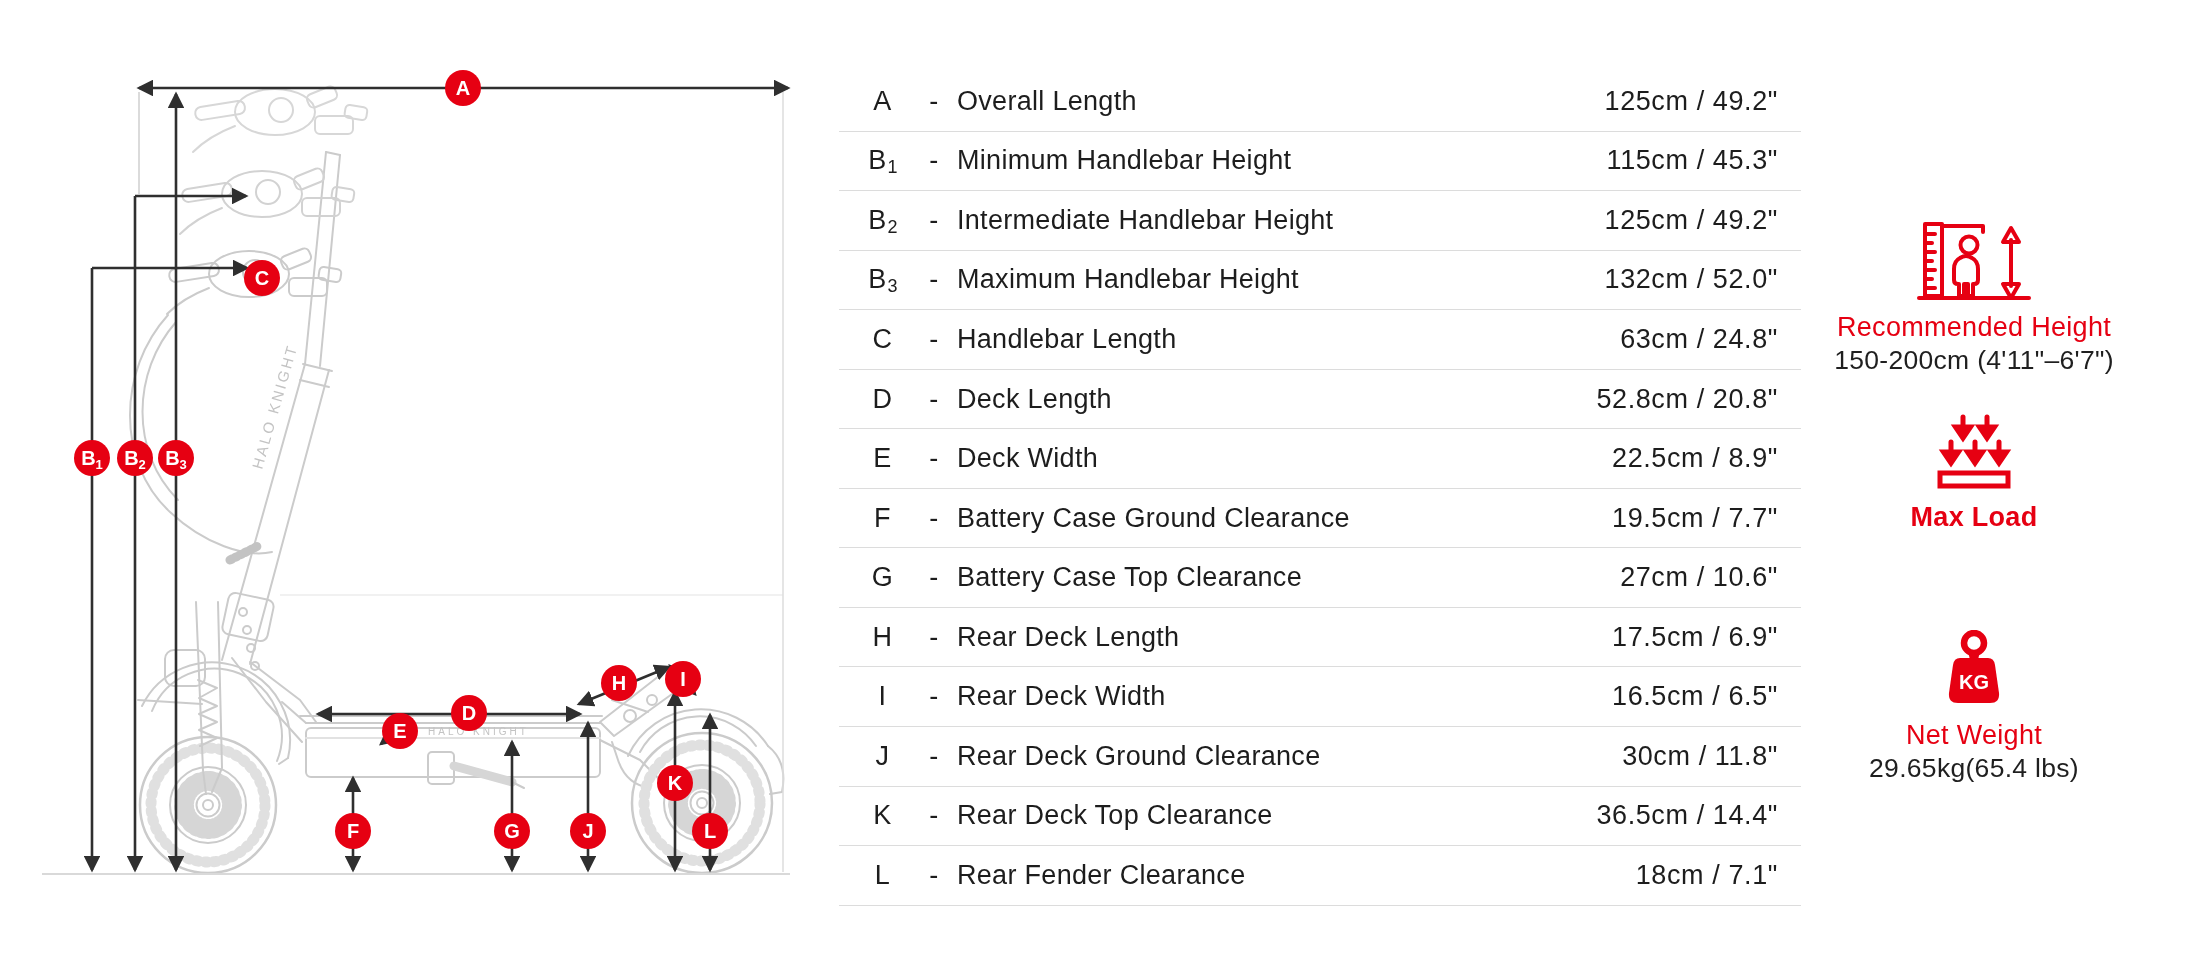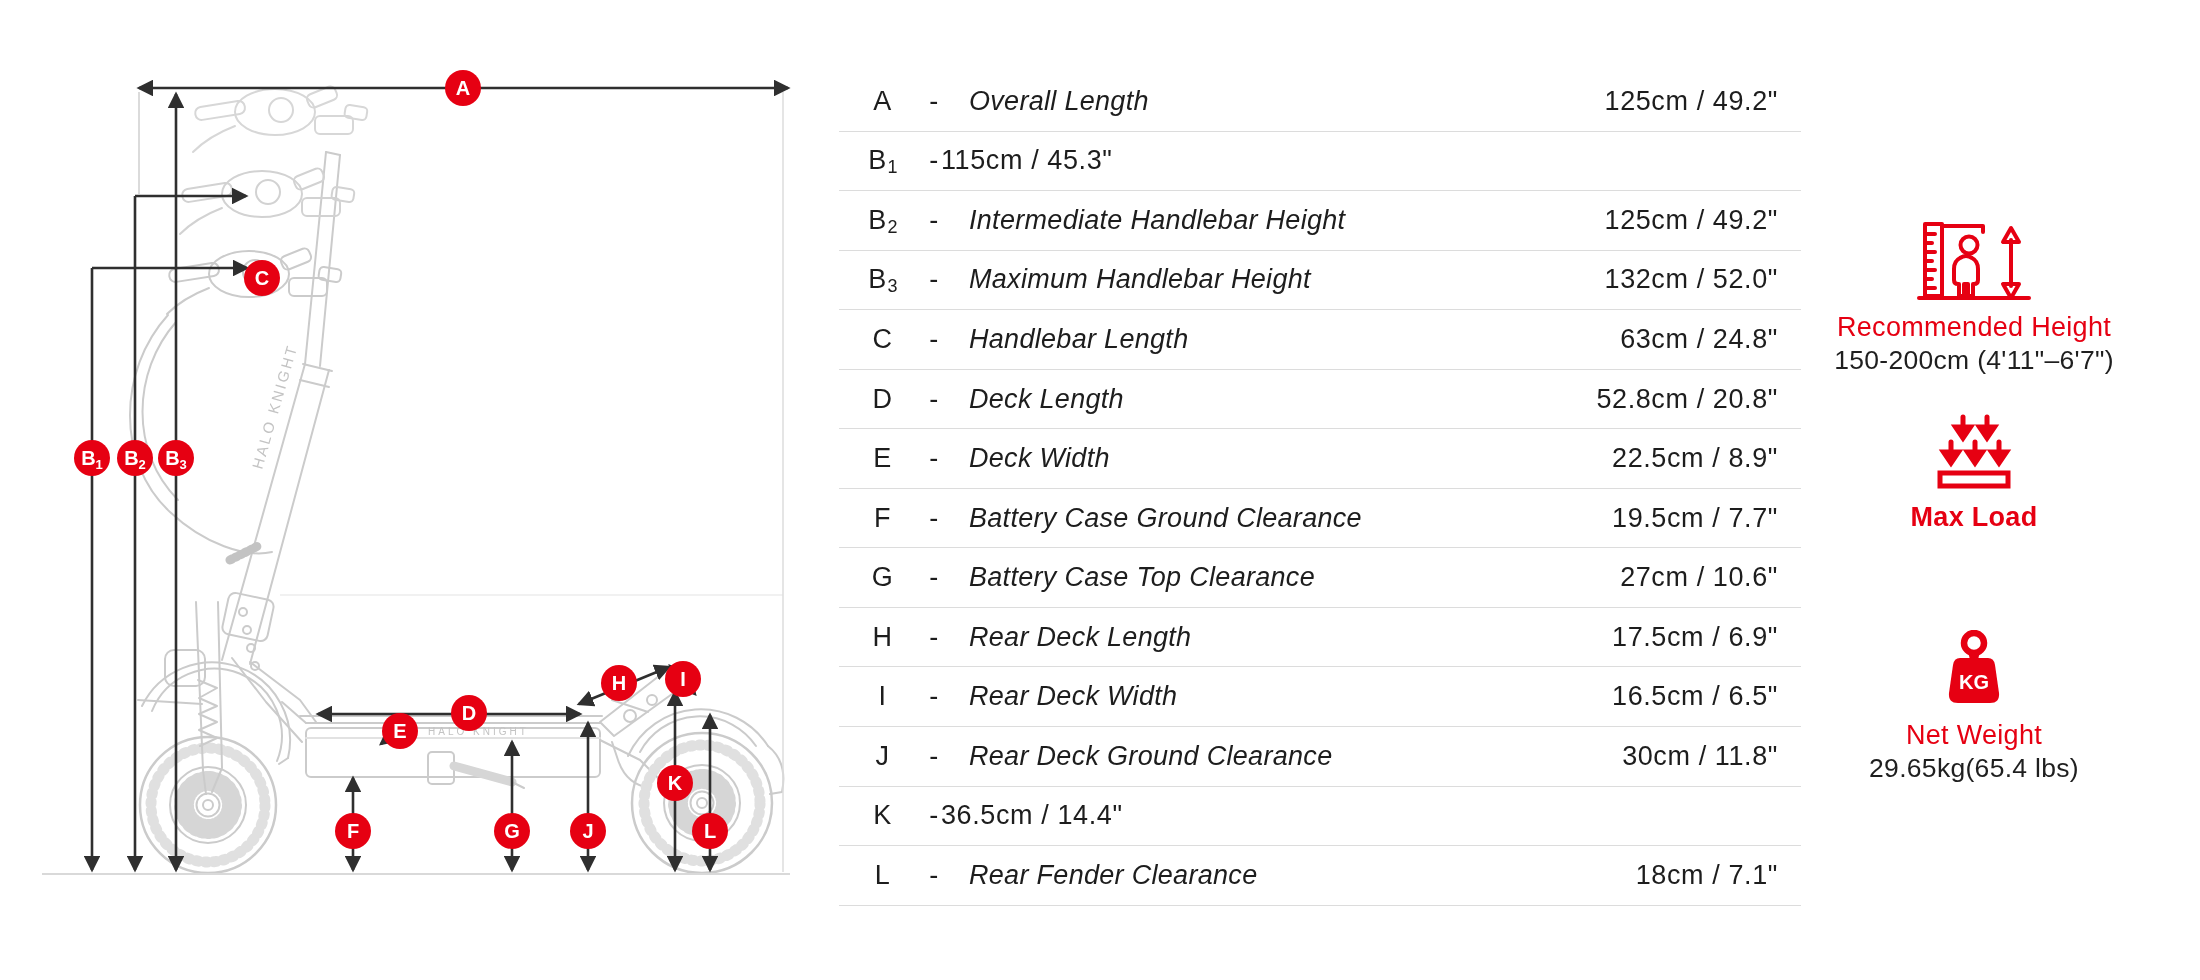--- a/index.html
+++ b/index.html
@@ -7,21 +7,21 @@
          font-family:"Liberation Sans","DejaVu Sans",sans-serif;color:#1d1d1d;}
   
   #diagram{position:absolute;left:0;top:0;width:820px;height:980px;}
   
   #spec-table{position:absolute;left:839px;top:72px;width:962px;}
   .t-row{display:flex;align-items:center;height:58.55px;border-bottom:1px solid #dcdcdc;
          font-size:27px;letter-spacing:.3px;}
   .t-letter{width:88px;text-align:center;flex:0 0 auto;}
   .t-sub{font-size:18px;position:relative;top:4px;margin-left:1px;}
   .t-dash{flex:0 0 auto;width:14px;text-align:center;}
-  .t-label{flex:1 1 auto;margin-left:28px;white-space:nowrap;font-style:italic;}
+  .t-label{flex:1 1 auto;margin-left:16px;white-space:nowrap;}
   .t-value{flex:0 0 auto;text-align:right;padding-right:23px;letter-spacing:.6px;white-space:nowrap;}
   
   #info-panel{position:absolute;left:1828px;top:2px;width:292px;height:980px;}
   .info-block{position:absolute;left:0;width:292px;text-align:center;}
   .info-icon{display:block;margin:0 auto 10px auto;}
   .info-title{font-size:27px;color:#e60012;letter-spacing:.3px;line-height:31px;white-space:nowrap;}
   .info-value{font-size:26.5px;color:#1f1f1f;letter-spacing:.3px;line-height:31px;margin-top:2px;white-space:nowrap;}
   .b1{top:216px;} .b2{top:412px;font-weight:bold;} .b3{top:628px;}
   svg text.marker-label{font-family:"Liberation Sans","DejaVu Sans",sans-serif;font-weight:bold;fill:#fff;}
   svg text.art-text{font-family:"Liberation Sans","DejaVu Sans",sans-serif;fill:#c3c3c3;}
@@ -241,20 +241,21 @@
   <div id="spec-table">
     <div class="t-row">
         <span class="t-letter"><span>A</span><span class="t-sub"></span></span>
         <span class="t-dash">-</span>
         <span class="t-label">Overall Length</span>
         <span class="t-value">125cm / 49.2"</span>
       </div>
     <div class="t-row">
         <span class="t-letter"><span>B</span><span class="t-sub">1</span></span>
         <span class="t-dash">-</span>
+        <span class="t-label">Minimum Handlebar Height</span>
         <span class="t-value">115cm / 45.3"</span>
       </div>
     <div class="t-row">
         <span class="t-letter"><span>B</span><span class="t-sub">2</span></span>
         <span class="t-dash">-</span>
         <span class="t-label">Intermediate Handlebar Height</span>
         <span class="t-value">125cm / 49.2"</span>
       </div>
     <div class="t-row">
         <span class="t-letter"><span>B</span><span class="t-sub">3</span></span>
@@ -306,20 +307,21 @@
       </div>
     <div class="t-row">
         <span class="t-letter"><span>J</span><span class="t-sub"></span></span>
         <span class="t-dash">-</span>
         <span class="t-label">Rear Deck Ground Clearance</span>
         <span class="t-value">30cm / 11.8"</span>
       </div>
     <div class="t-row">
         <span class="t-letter"><span>K</span><span class="t-sub"></span></span>
         <span class="t-dash">-</span>
+        <span class="t-label">Rear Deck Top Clearance</span>
         <span class="t-value">36.5cm / 14.4"</span>
       </div>
     <div class="t-row">
         <span class="t-letter"><span>L</span><span class="t-sub"></span></span>
         <span class="t-dash">-</span>
         <span class="t-label">Rear Fender Clearance</span>
         <span class="t-value">18cm / 7.1"</span>
       </div>
   </div>
 

